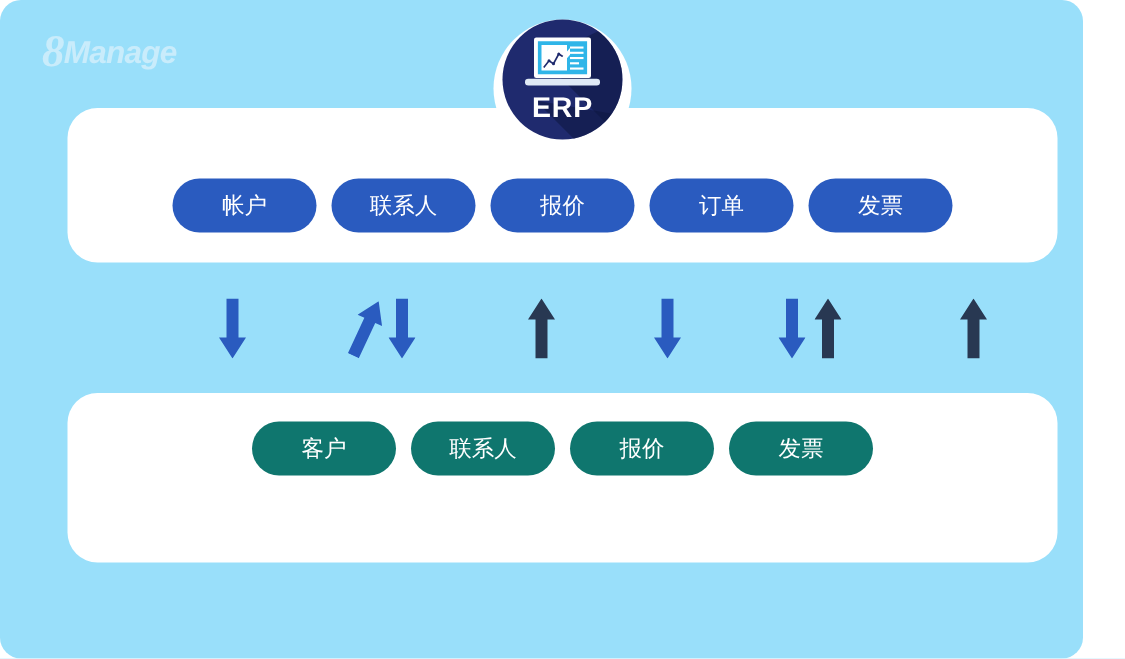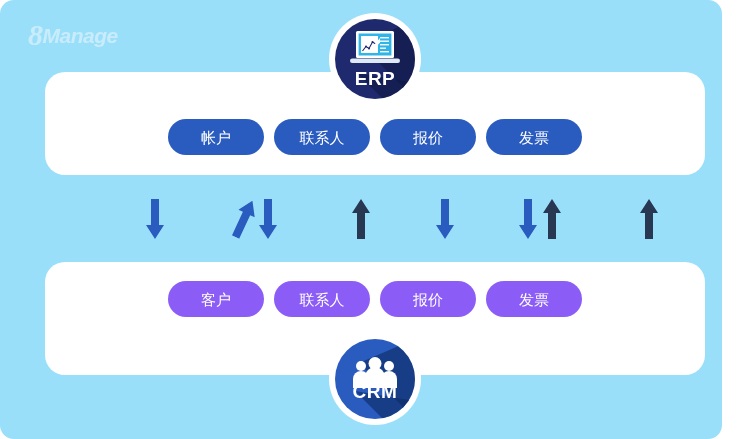--- a/index.html
+++ b/index.html
@@ -75,31 +75,31 @@
     align-items: center;
     justify-content: center;
     color: #ffffff;
     font-size: 15px;
     line-height: 1;
     white-space: nowrap;
     padding: 0 16px;
     box-sizing: border-box;
   }
   .pill-erp { background: #2a5bbf; min-width: 96px; }
-  .pill-crm { background: #8b5cf6; min-width: 96px; }
+  .pill-crm { background: #0f766e; min-width: 96px; }
 
   
   .badge {
     position: absolute;
     width: 92px;
     height: 92px;
     border-radius: 50%;
     background: #ffffff;
     display: flex;
-    align-items: center;
+    align-items: flex-start;
     justify-content: center;
     box-sizing: border-box;
   }
   #badge-erp { left: 329px; top: 13px; }
   #badge-crm { left: 329px; top: 333px; }
 
   .badge-inner {
     position: relative;
     width: 80px;
     height: 80px;
@@ -175,20 +175,23 @@
   <div class="panel" id="panel-erp">
     <div class="pill-row" id="row-erp">
         <div class="pill pill-erp">
           <span>帐户</span>
         </div>
         <div class="pill pill-erp">
           <span>联系人</span>
         </div>
         <div class="pill pill-erp">
           <span>报价</span>
+        </div>
+        <div class="pill pill-erp">
+          <span>订单</span>
         </div>
         <div class="pill pill-erp">
           <span>发票</span>
         </div>
       </div>
   </div>
 
   <div id="arrows">
       <div class="arrow-group" style="left: 62px; width: 96px;">
         <svg class="arrow" viewBox="0 0 18 40">
@@ -266,33 +269,14 @@
           <rect x="30" y="17.5" width="6" height="1.4" fill="#ffffff"></rect>
           <rect x="30" y="21" width="9" height="1.4" fill="#ffffff"></rect>
           <path d="M24 15 L30 8 L30 12.5 L26.5 16.5 Z" fill="#ffffff"></path>
           <rect x="0" y="28.5" width="50" height="4.5" rx="2.2" fill="#dfe9f5"></rect>
         </svg>
         <span class="badge-label">ERP</span>
       </div>
     </div>
   </div>
 
-  <div class="badge" id="badge-crm">
-    <div class="badge-inner">
-      <svg class="badge-shadow" viewBox="0 0 80 80">
-        <path d="M24 24 L80 80 L80 0 Z" fill="#0d2a63" opacity="0.6"></path>
-        <path d="M20 52 L48 80 L80 80 L80 62 Z" fill="#0d2a63" opacity="0.6"></path>
-      </svg>
-      <div class="badge-art">
-        <svg width="54" height="34" viewBox="0 0 54 34">
-          <circle cx="13" cy="9" r="5" fill="#ffffff"></circle>
-          <path d="M5 31 v-9 a8 8 0 0 1 16 0 v9 z" fill="#ffffff"></path>
-          <circle cx="41" cy="9" r="5" fill="#ffffff"></circle>
-          <path d="M33 31 v-9 a8 8 0 0 1 16 0 v9 z" fill="#ffffff"></path>
-          <circle cx="27" cy="6.5" r="6.5" fill="#ffffff"></circle>
-          <path d="M17 31 v-11 a10 10 0 0 1 20 0 v11 z" fill="#ffffff"></path>
-        </svg>
-        <span class="badge-label">CRM</span>
-      </div>
-    </div>
-  </div>
 
 </div>
 
 </body></html>

